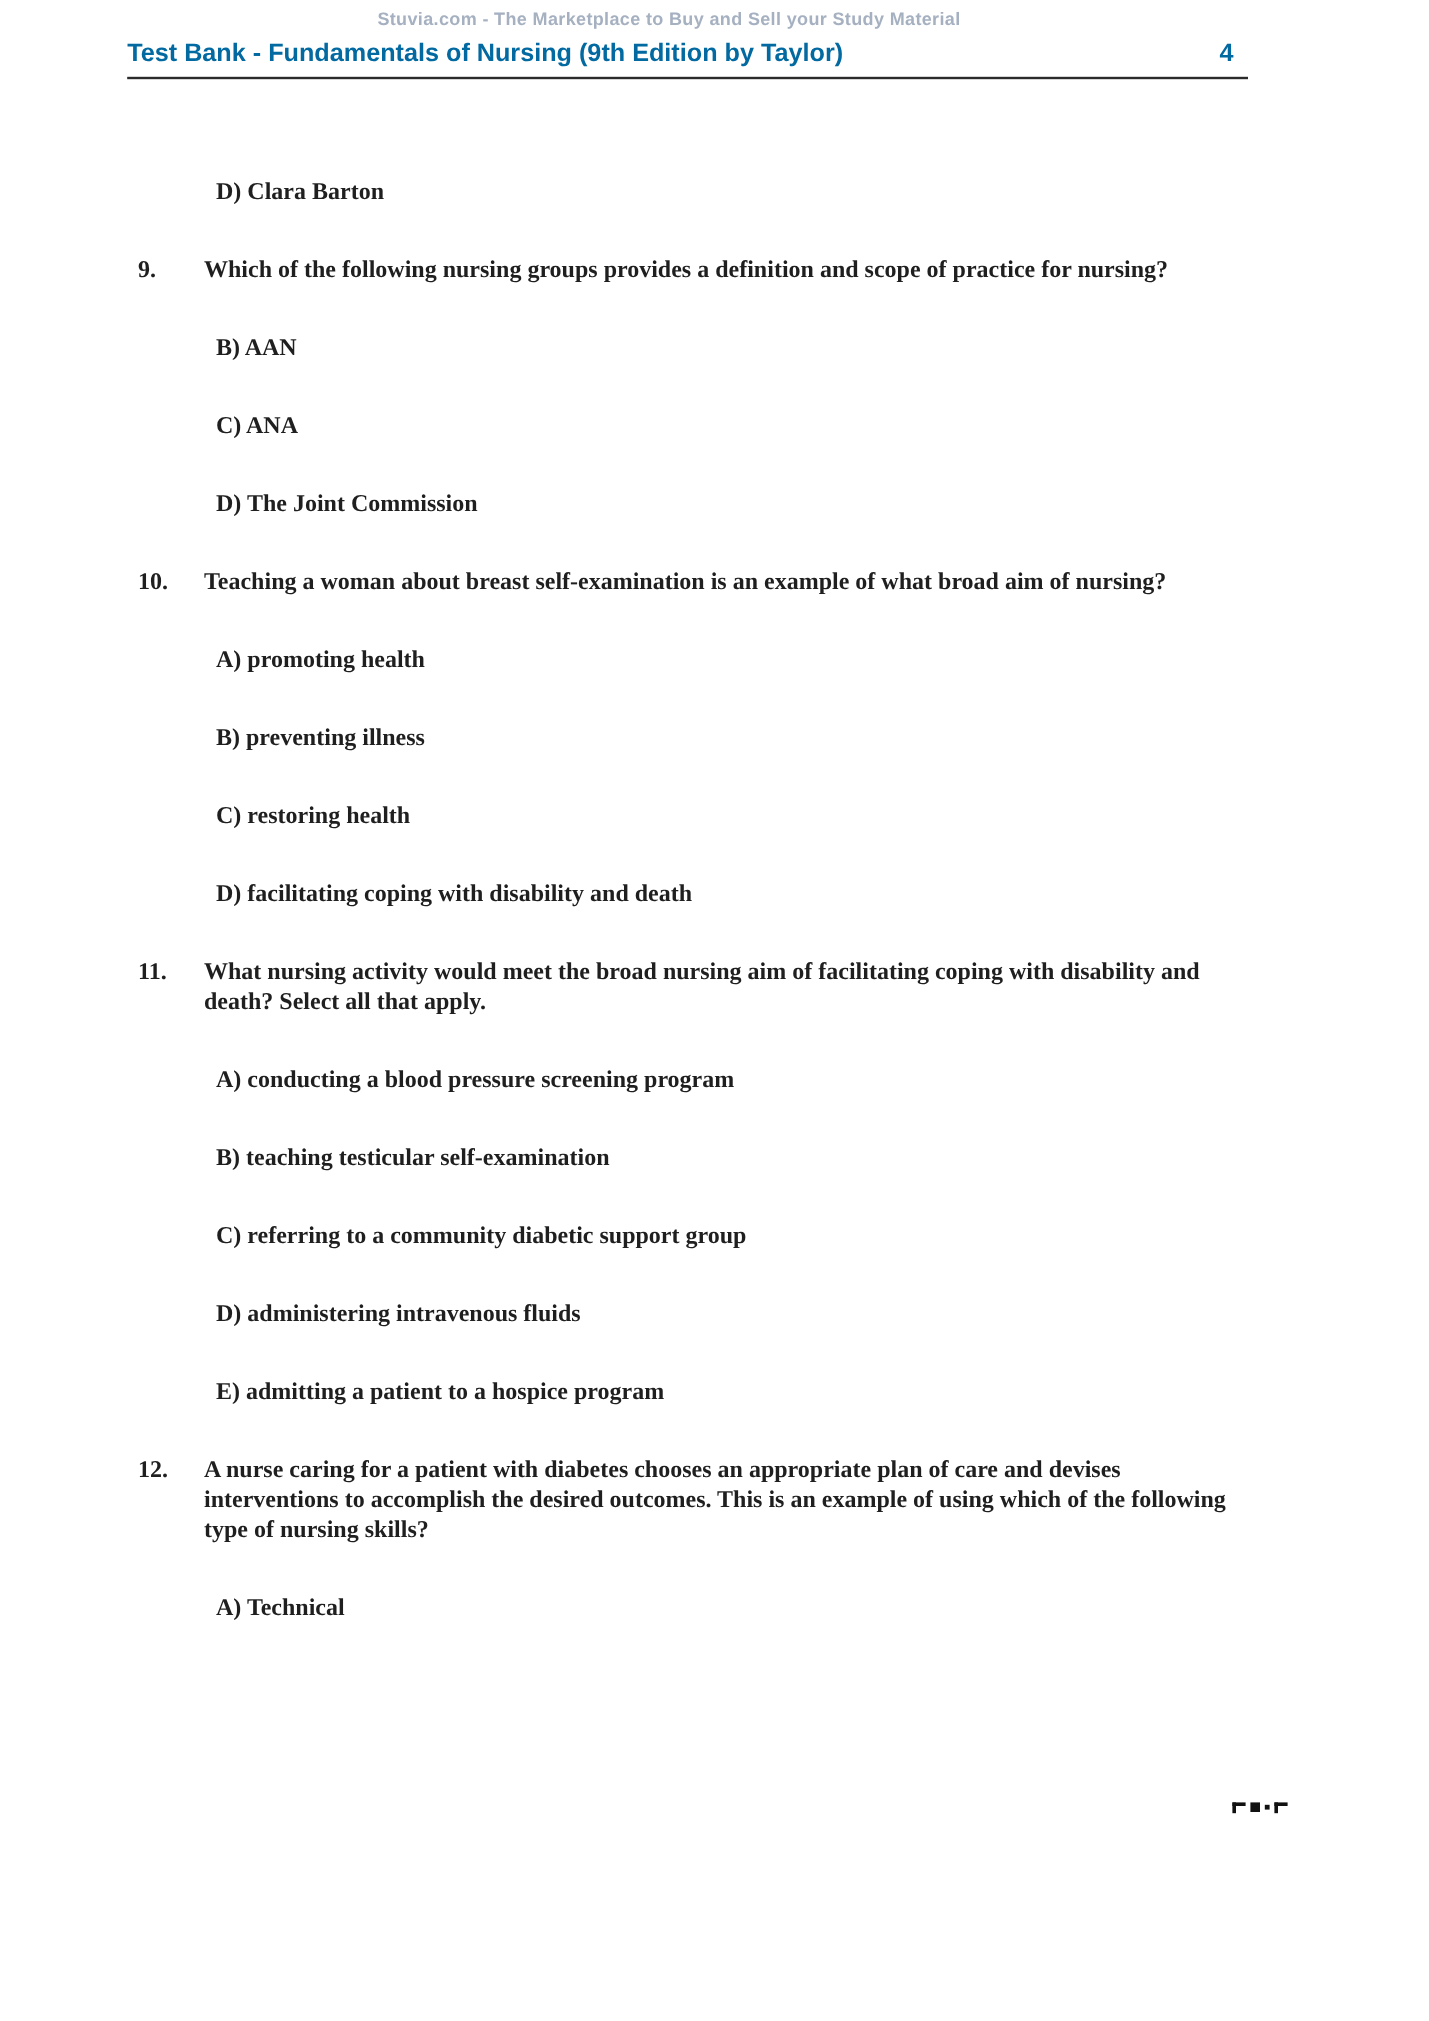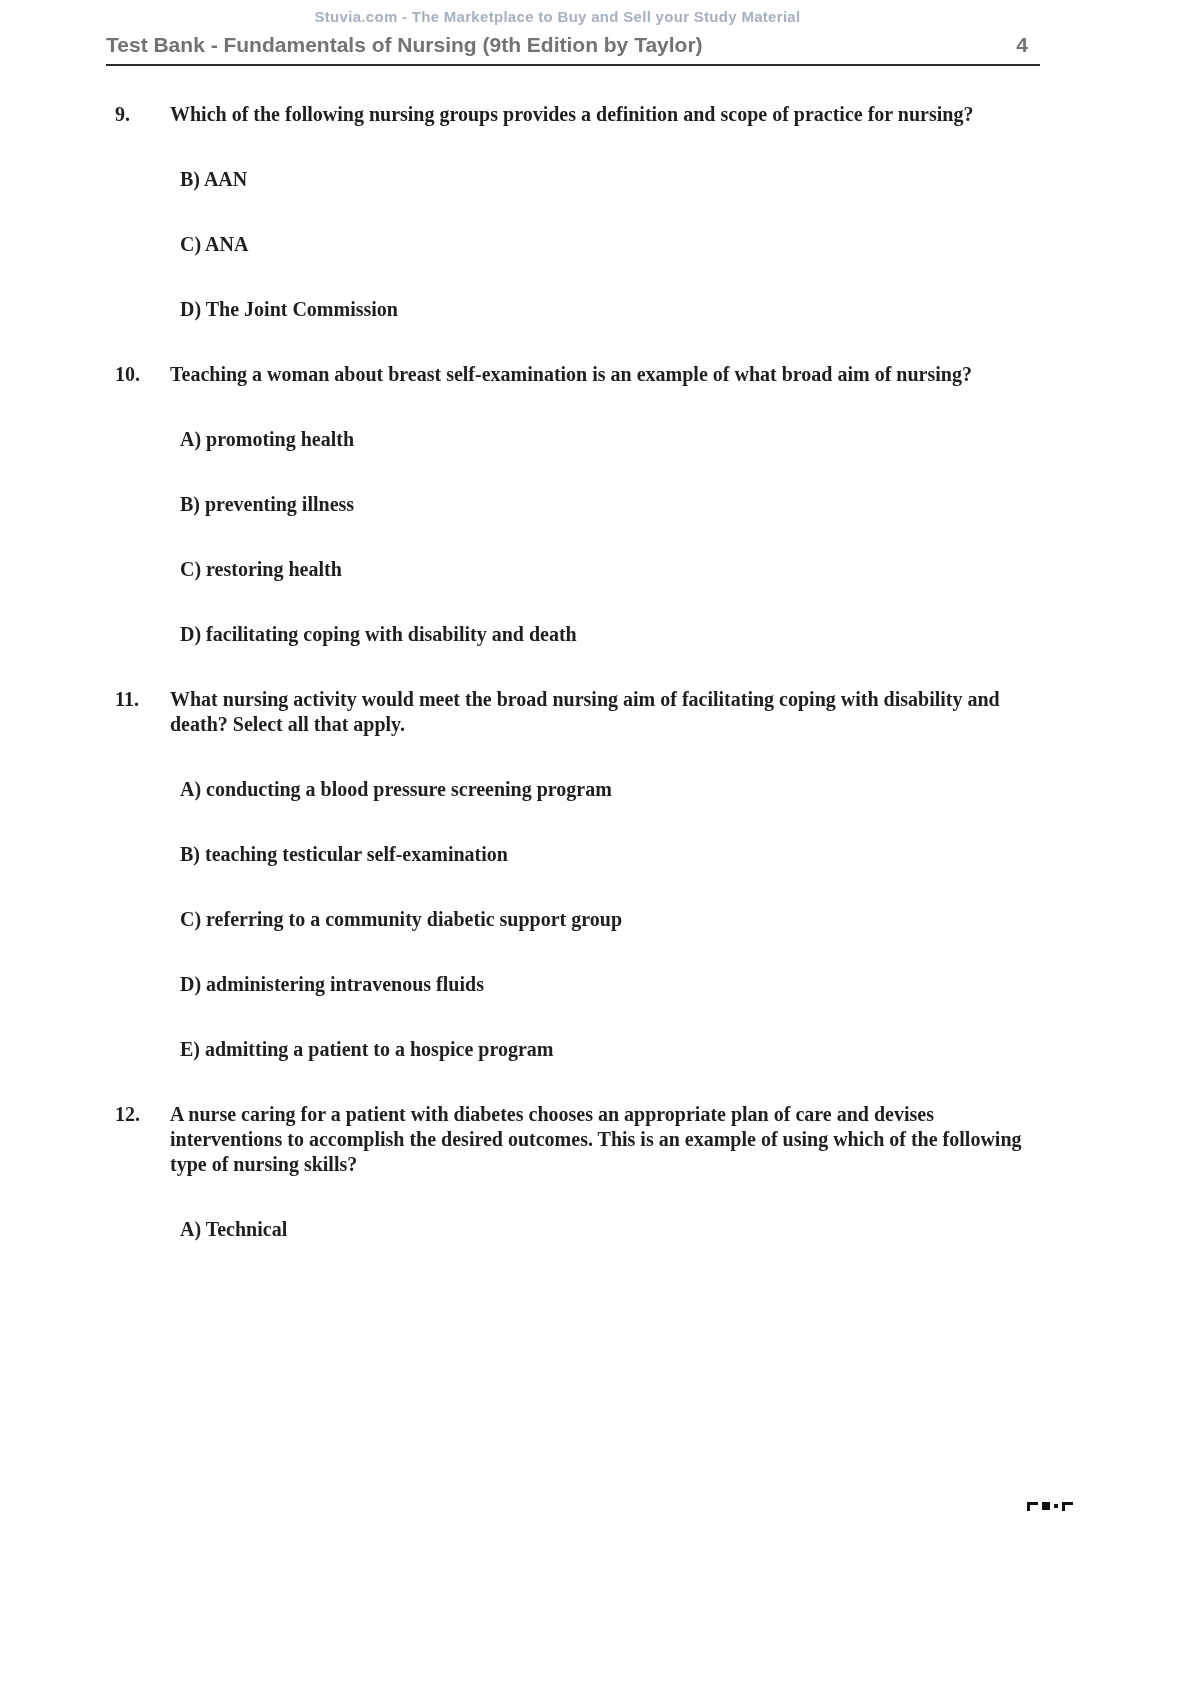--- a/index.html
+++ b/index.html
@@ -45,21 +45,21 @@
   .header {
     position: absolute;
     left: 106px;
     top: 33px;
     width: 934px;
     display: flex;
     justify-content: space-between;
     align-items: flex-end;
     font-family: "Liberation Sans", sans-serif;
     font-size: 21px;
-    color: #737373;
+    color: #0369a1;
     border-bottom: 2px solid #2b2b2b;
     padding-bottom: 7px;
   }
   .header-title { white-space: nowrap; }
   .page-number { padding-right: 12px; }
 
   
   .content {
     position: absolute;
     top: 62px;
@@ -128,20 +128,21 @@
     <div class="watermark">Stuvia.com - The Marketplace to Buy and Sell your Study Material</div>
   </div>
 
   <div class="header">
     <span class="header-title">Test Bank - Fundamentals of Nursing (9th Edition by Taylor)</span>
     <span class="page-number">4</span>
   </div>
 
   <div class="content">
 
+    <div class="option orphan">D) Clara Barton</div>
 
     <div class="question">
       <div class="q-head">
         <span class="q-num">9.</span>
         <span class="q-text">Which of the following nursing groups provides a definition and scope of practice for nursing?</span>
       </div>
       <div class="option">B) AAN</div>
       <div class="option">C) ANA</div>
       <div class="option">D) The Joint Commission</div>
     </div>

